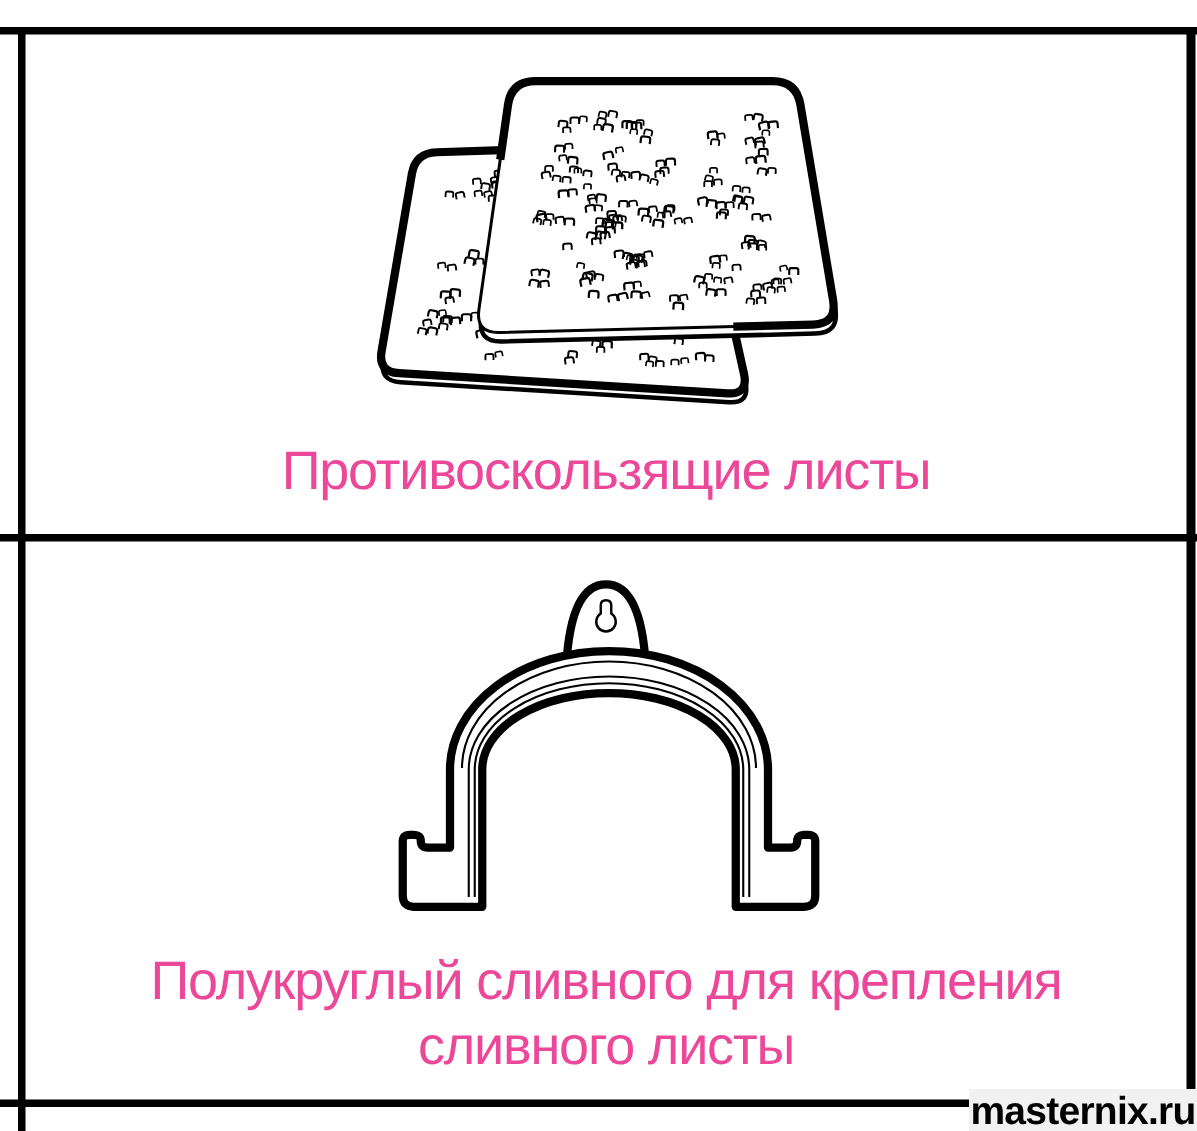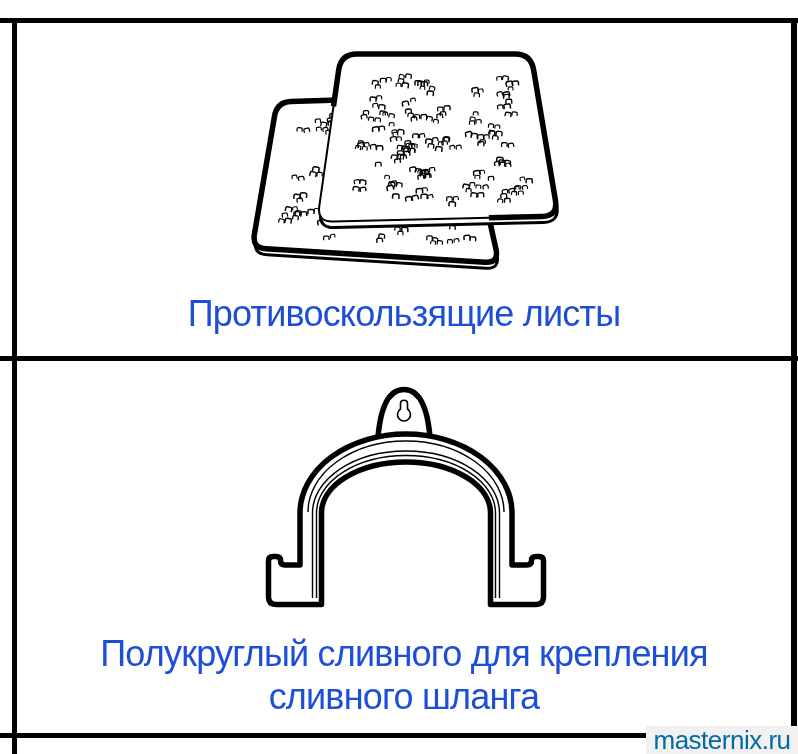--- a/index.html
+++ b/index.html
@@ -9,21 +9,21 @@
   }
   .bline{position:absolute;background:#000;}
   .b-top{left:0;top:18px;width:798px;height:5px;}
   .b-left{left:12px;top:18px;width:5px;height:736px;}
   .b-right{left:791px;top:18px;width:6px;height:710px;}
   .b-mid{left:0;top:356px;width:798px;height:5px;}
   .b-bottom{left:0;top:733px;width:650px;height:5px;}
   svg.illu{position:absolute;left:0;top:0;width:798px;height:754px;}
   .caption{
     position:absolute;left:17px;width:774px;text-align:center;
-    font-size:36px;letter-spacing:-0.8px;line-height:43px;color:#1d4ed8;
+    font-size:36px;letter-spacing:-0.8px;line-height:43px;color:#ec4899;
   }
   .cap1{top:292px;}
   .cap2{top:632px;}
   .watermark-band{
     position:absolute;left:646px;top:726px;width:152px;height:28px;
     background:#f1f1f1;display:flex;align-items:center;justify-content:center;
   }
   .watermark-text{
     font-size:26px;letter-spacing:-0.5px;color:#a5a5a5;line-height:28px;
   }
@@ -450,20 +450,20 @@
              Q 531.5,556.5 531.5,560.5 Q 531.5,565 527,565
              L 512,565 L 512,513
              A 106,79 0 0 0 406,434 Z"></path>
     <path class="thin" d="M 308,512 A 98,71 0 0 1 504,512"></path>
     <path class="thin" d="M 312.5,598 L 312.5,513 A 93.5,62 0 0 1 499.5,513 L 499.5,598"></path>
     <path class="thin" d="M 316.5,598 L 316.5,513 A 89.5,57.5 0 0 1 495.5,513 L 495.5,598"></path>
   </svg>
 
   <div class="caption cap2">
     <div>Полукруглый сливного для крепления</div>
-    <div>сливного шланга</div>
+    <div>сливного листы</div>
   </div>
 
   <div class="watermark-band" style="background: rgb(241, 241, 241);">
-    <span class="watermark-text" style="color: #0369a1;">masternix.ru</span>
+    <span class="watermark-text" style="color: #000000; font-weight: bold;">masternix.ru</span>
   </div>
 
 </div>
 
 </body></html>

